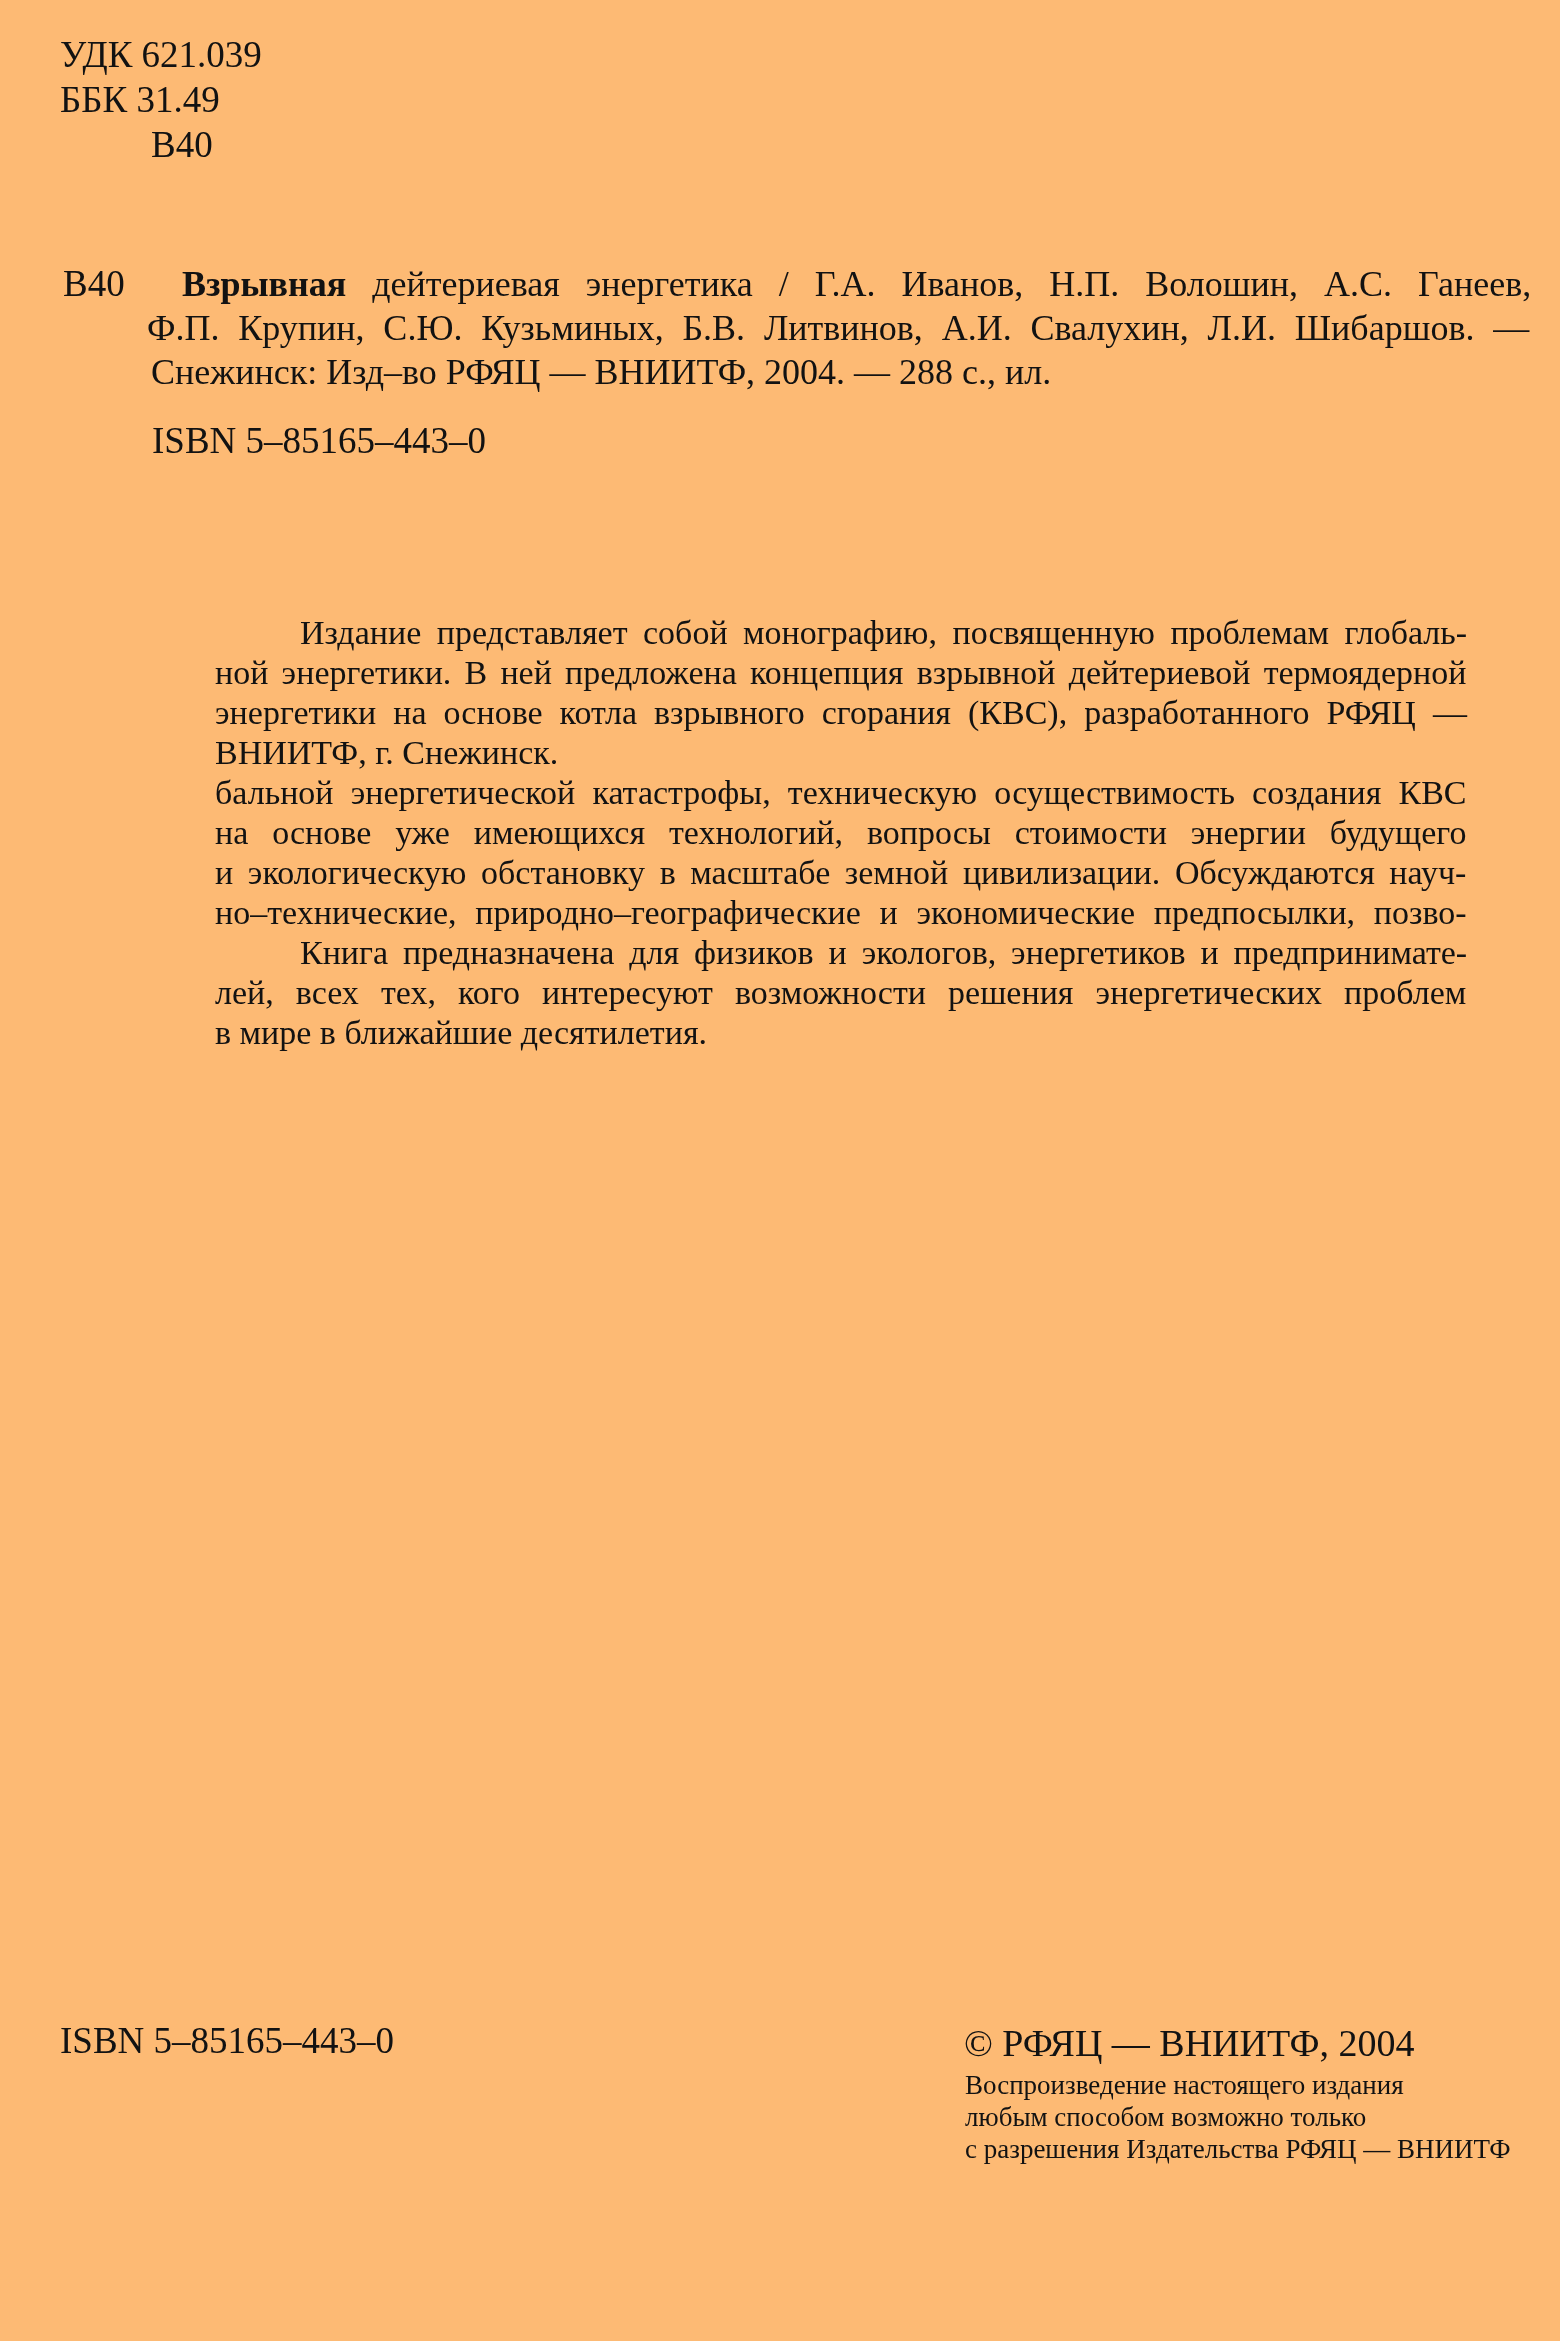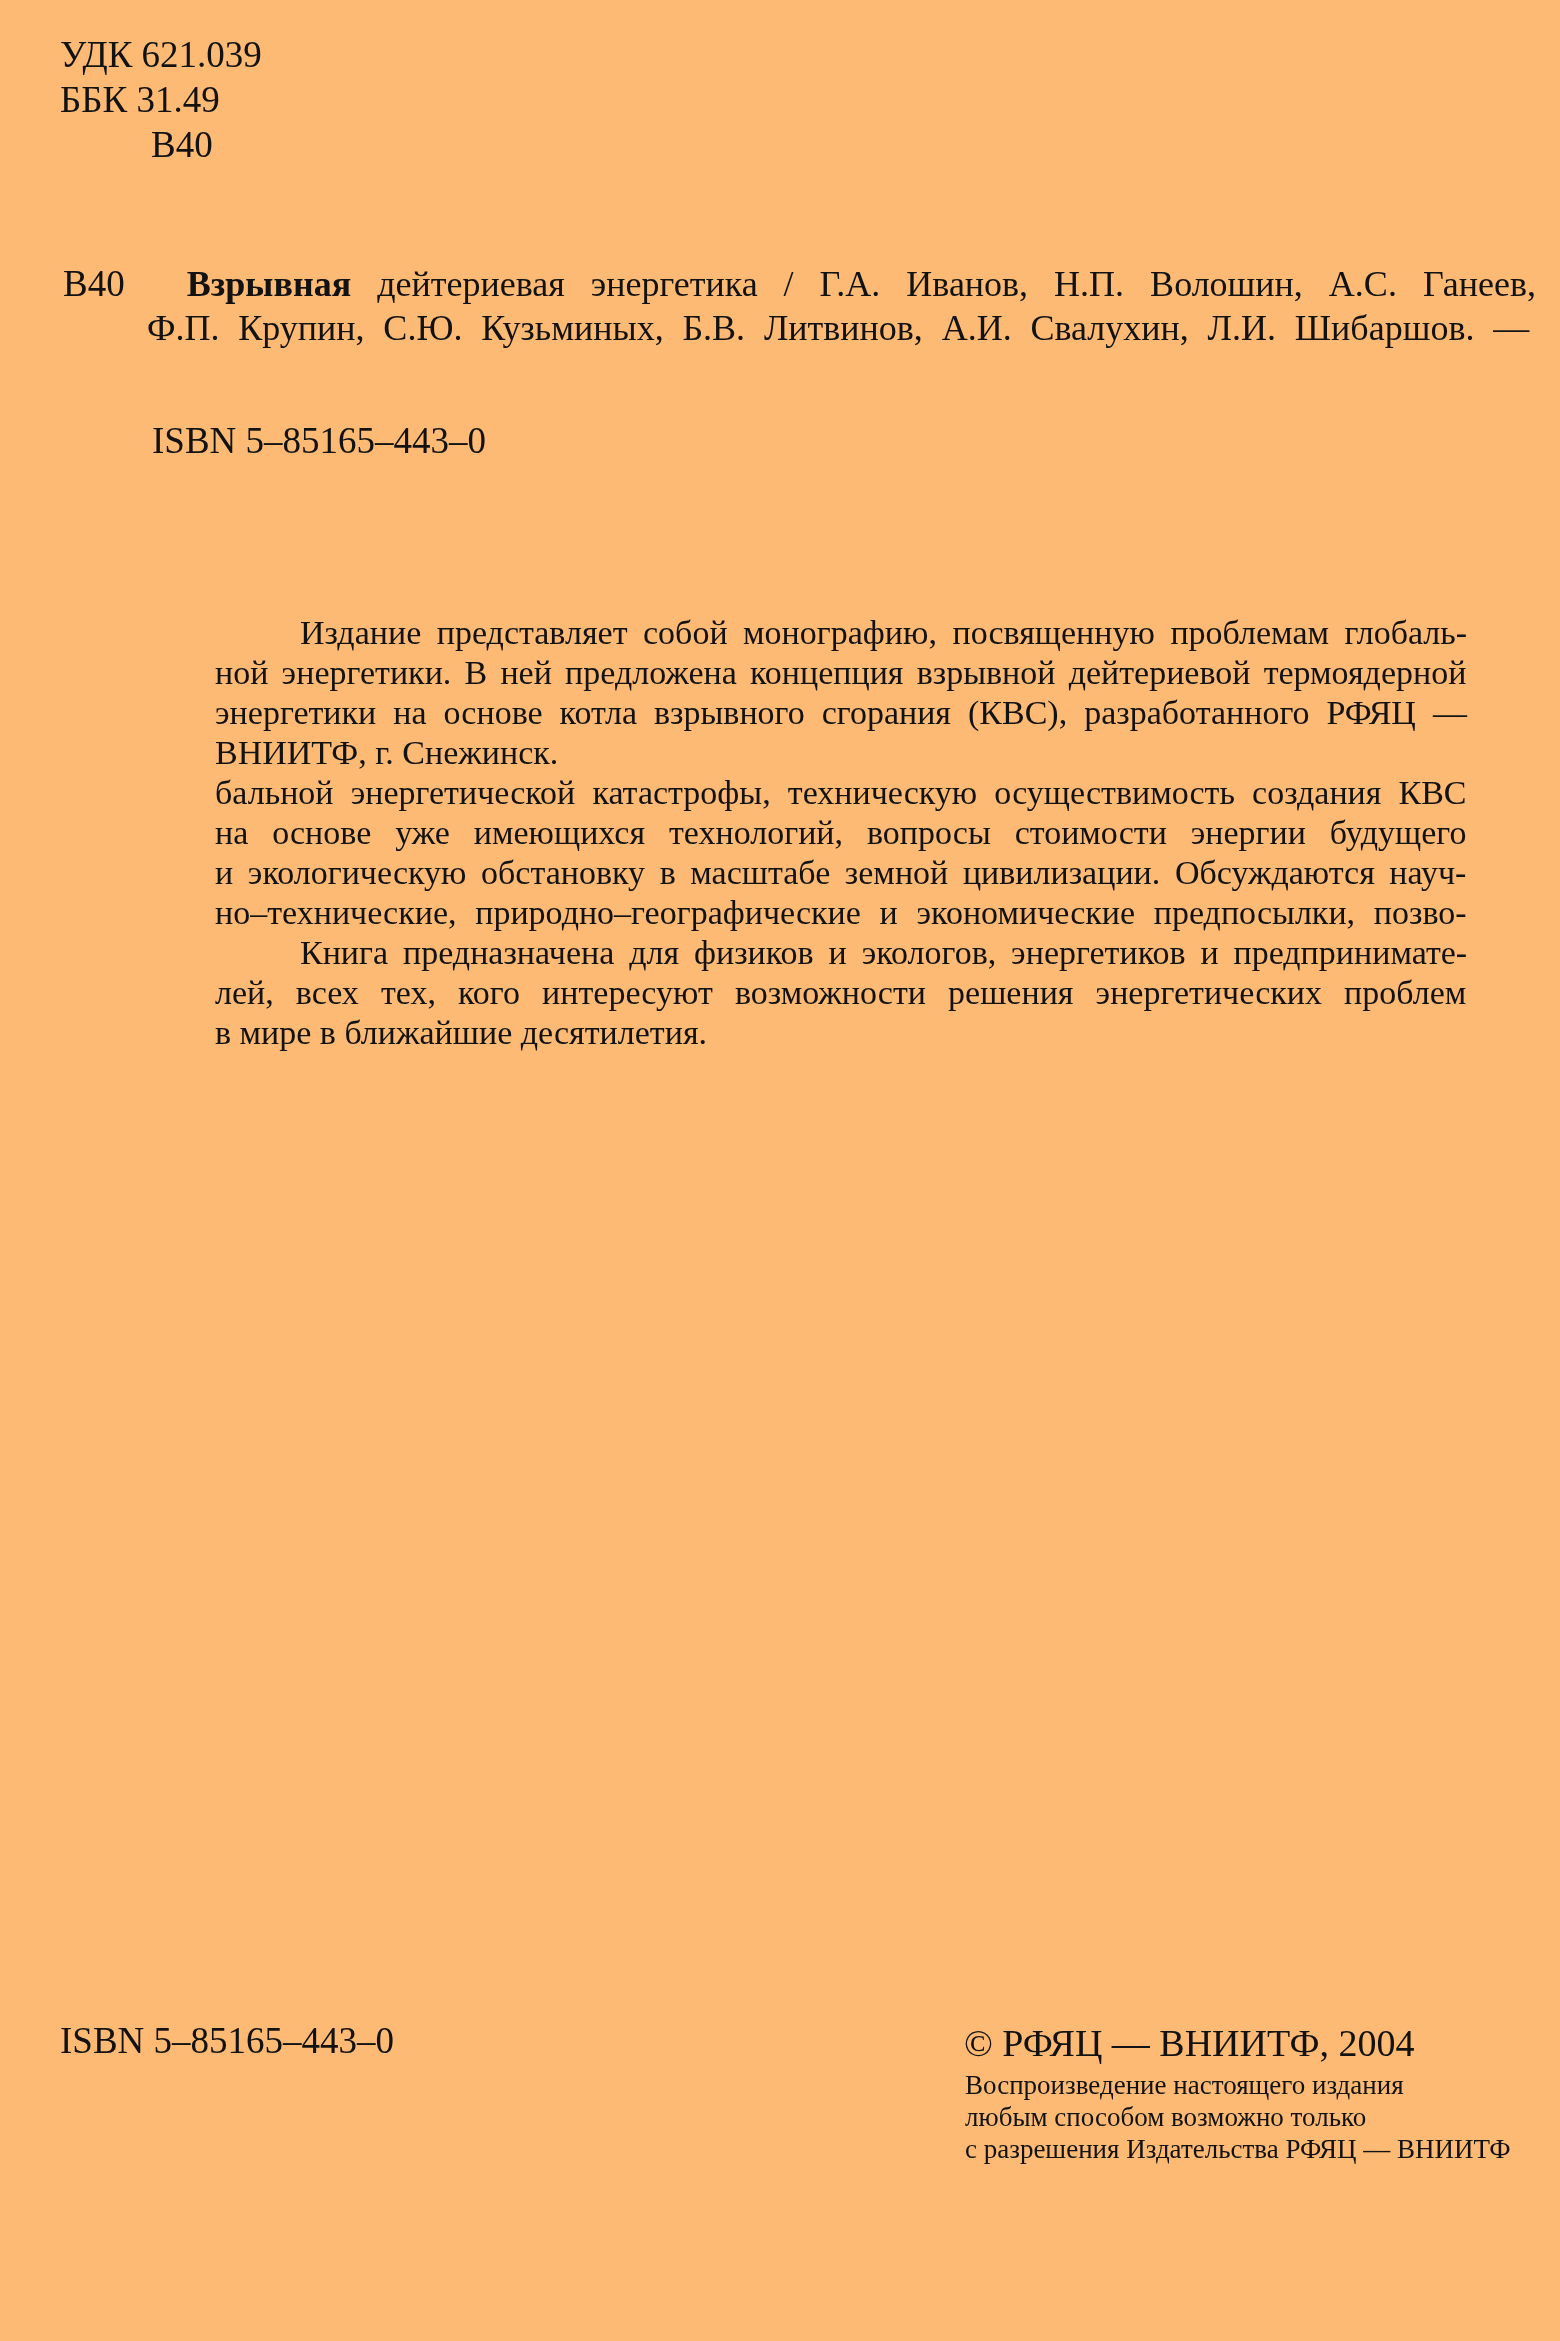--- a/index.html
+++ b/index.html
@@ -45,25 +45,28 @@
 <div class="page">
 
   <div class="abs" style="left:60px; top:32px;">
     <div class="hline">УДК 621.039</div>
     <div class="hline">ББК 31.49</div>
     <div class="hline ind93">В40</div>
   </div>
 
   <div class="abs cit" style="left:63px; top:262px; font-size:37px;">В40</div>
 
-  <div class="abs cit just" style="left:182px; top:262px; width:1354px;text-align:right;">
+  <div class="abs cit just" style="left:182px; top:262px; width:1354px;">
     <span class="lt" style="word-spacing: 17px;"><b>Взрывная</b><span> дейтериевая энергетика / Г.А. Иванов, Н.П. Волошин, А.С. Ганеев,</span></span>
   </div>
   <div class="abs cit just" style="left:147px; top:306px; width:1385px;">
     <span class="lt" style="word-spacing: 9.8px;">Ф.П. Крупин, С.Ю. Кузьминых, Б.В. Литвинов, А.И. Свалухин, Л.И. Шибаршов. —</span>
+  </div>
+  <div class="abs cit" style="left:151px; top:350px;">
+    <span class="lt">Снежинск: Изд–во РФЯЦ — ВНИИТФ, 2004. — 288 с., ил.</span>
   </div>
 
   <div class="abs isbn" style="left:152px; top:419px;">ISBN 5–85165–443–0</div>
 
   <div class="abs" style="left:171px; top:613px; width:1256px;margin-left:44px;">
 
     <div>
       <div class="al just ind"><span class="lt" style="word-spacing: 7px;">Издание представляет собой монографию, посвященную проблемам глобаль-</span></div>
       <div class="al just"><span class="lt" style="word-spacing: 4.7px;">ной энергетики. В ней предложена концепция взрывной дейтериевой термоядерной</span></div>
       <div class="al just"><span class="lt" style="word-spacing: 8.5px;">энергетики на основе котла взрывного сгорания (КВС), разработанного РФЯЦ —</span></div>

